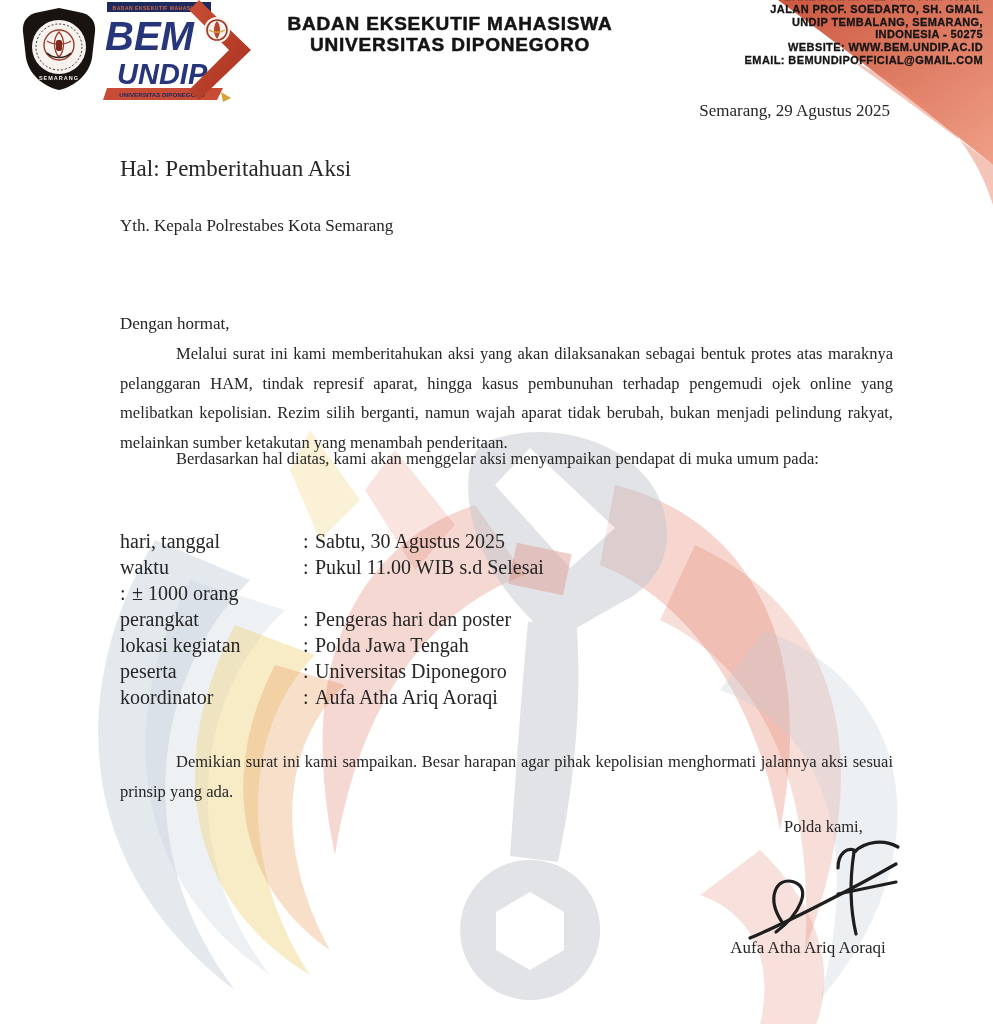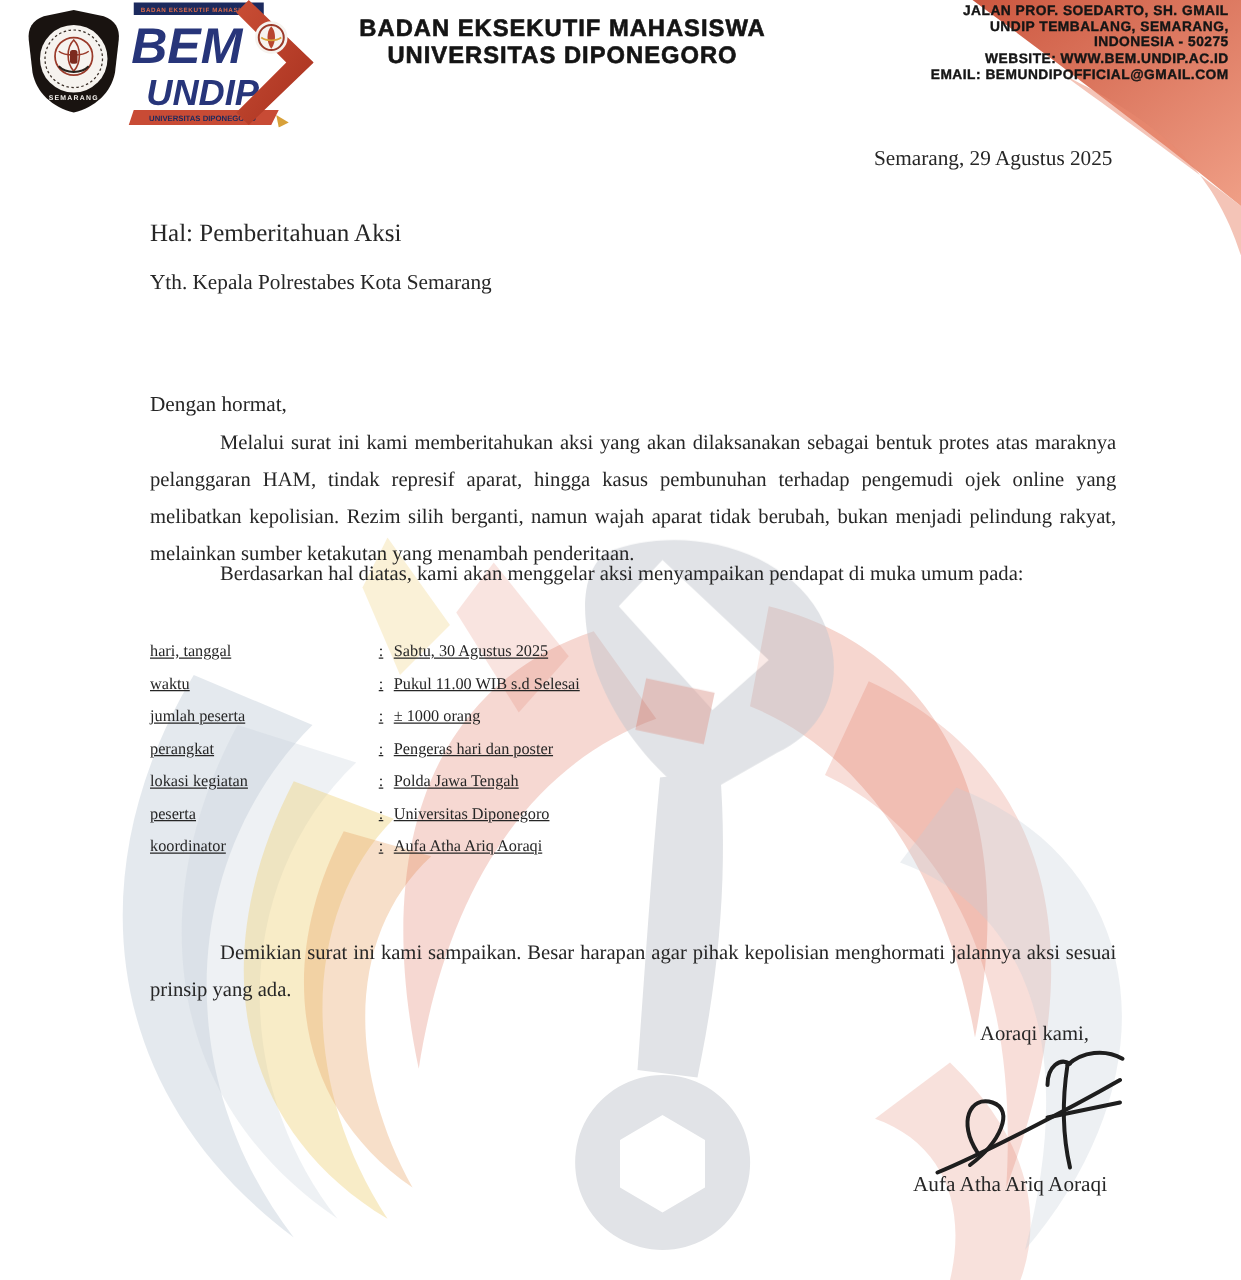--- a/index.html
+++ b/index.html
@@ -19,33 +19,33 @@
     font-family:"Liberation Sans",sans-serif;font-weight:bold;color:#151515;
     font-size:11px;line-height:12.8px;letter-spacing:.4px;
     -webkit-text-stroke:.3px #151515;
   }
   .contact div{white-space:nowrap;}
   .corner-red{position:absolute;right:0;top:0;pointer-events:none;}
   .logo{position:absolute;}
   .logo-undip{left:17px;top:5px;}
   .logo-bem{left:101px;top:0px;}
   svg text{font-family:"Liberation Sans",sans-serif;}
-  .date{position:absolute;top:117px;right:103px;font-size:17px;text-align:center;}
-  .subject{position:absolute;left:120px;top:176px;font-size:20px;}
+  .date{position:absolute;top:101px;right:103px;font-size:17px;text-align:center;}
+  .subject{position:absolute;left:120px;top:156px;font-size:23px;}
   .recipient{position:absolute;left:120px;top:213px;font-size:17px;line-height:26px;}
   .recipient .indent{padding-left:48px;}
   .salutation{position:absolute;left:120px;top:314px;font-size:17px;}
   .para{
     position:absolute;left:120px;width:773px;font-size:16.5px;line-height:29.5px;
     text-align:justify;text-indent:56px;
   }
   .para1{top:339px;}
   .para2{top:444px;}
   .closing{top:747px;}
-  .details{position:absolute;left:120px;top:508px;font-size:13px;line-height:26px;text-decoration:underline;}
+  .details{position:absolute;left:120px;top:528px;font-size:20px;line-height:26px;}
   .details .row{display:flex;}
   .details .lbl{width:183px;}
   .details .sep{width:12px;}
   .signoff{position:absolute;left:784px;top:817px;font-size:16.5px;}
   .signature{position:absolute;left:742px;top:836px;pointer-events:none;}
   .signer{position:absolute;left:698px;top:938px;width:220px;text-align:center;font-size:17px;}
   .watermark{position:absolute;left:60px;top:430px;pointer-events:none;}
 </style>
 </head>
 <body>
@@ -160,21 +160,20 @@
         <span class="lbl">hari, tanggal</span>
         <span class="sep">:</span>
         <span>Sabtu, 30 Agustus 2025</span>
       </div>
     <div class="row">
         <span class="lbl">waktu</span>
         <span class="sep">:</span>
         <span>Pukul 11.00 WIB s.d Selesai</span>
       </div>
     <div class="row">
-        <span class="lbl">jumlah peserta</span>
         <span class="sep">:</span>
         <span>± 1000 orang</span>
       </div>
     <div class="row">
         <span class="lbl">perangkat</span>
         <span class="sep">:</span>
         <span>Pengeras hari dan poster</span>
       </div>
     <div class="row">
         <span class="lbl">lokasi kegiatan</span>
@@ -188,21 +187,21 @@
       </div>
     <div class="row">
         <span class="lbl">koordinator</span>
         <span class="sep">:</span>
         <span>Aufa Atha Ariq Aoraqi</span>
       </div>
   </div>
 
   <div class="para closing">Demikian surat ini kami sampaikan. Besar harapan agar pihak kepolisian menghormati jalannya aksi sesuai prinsip yang ada.</div>
 
-  <div class="signoff">Aoraqi kami,</div>
+  <div class="signoff">Polda kami,</div>
 
   <svg class="signature" width="165" height="108" viewBox="0 0 165 108">
     <g fill="none" stroke="#1e1e1e" stroke-width="3.2" stroke-linecap="round">
       <path d="M8,102 C42,88 112,52 154,28"></path>
       <path d="M40,86 C24,62 34,40 52,46 C70,52 58,78 34,96"></path>
       <path d="M96,32 C96,17 106,10 114,15"></path>
       <path d="M112,16 C108,42 108,72 114,98"></path>
       <path d="M112,16 C124,5 142,3 156,11"></path>
       <path d="M96,58 L154,46"></path>
     </g>

